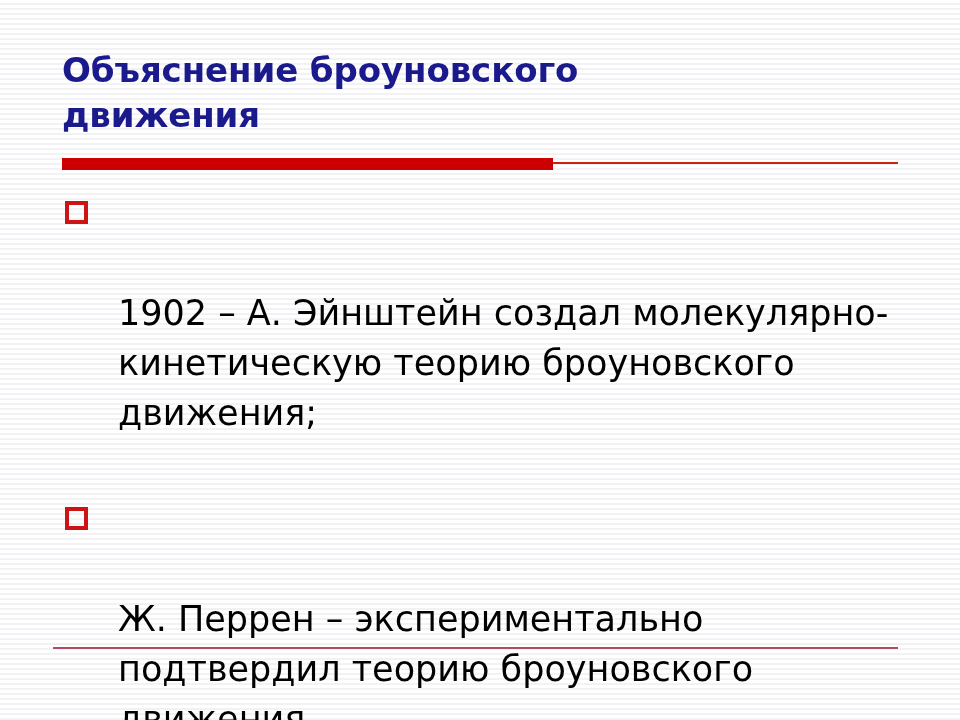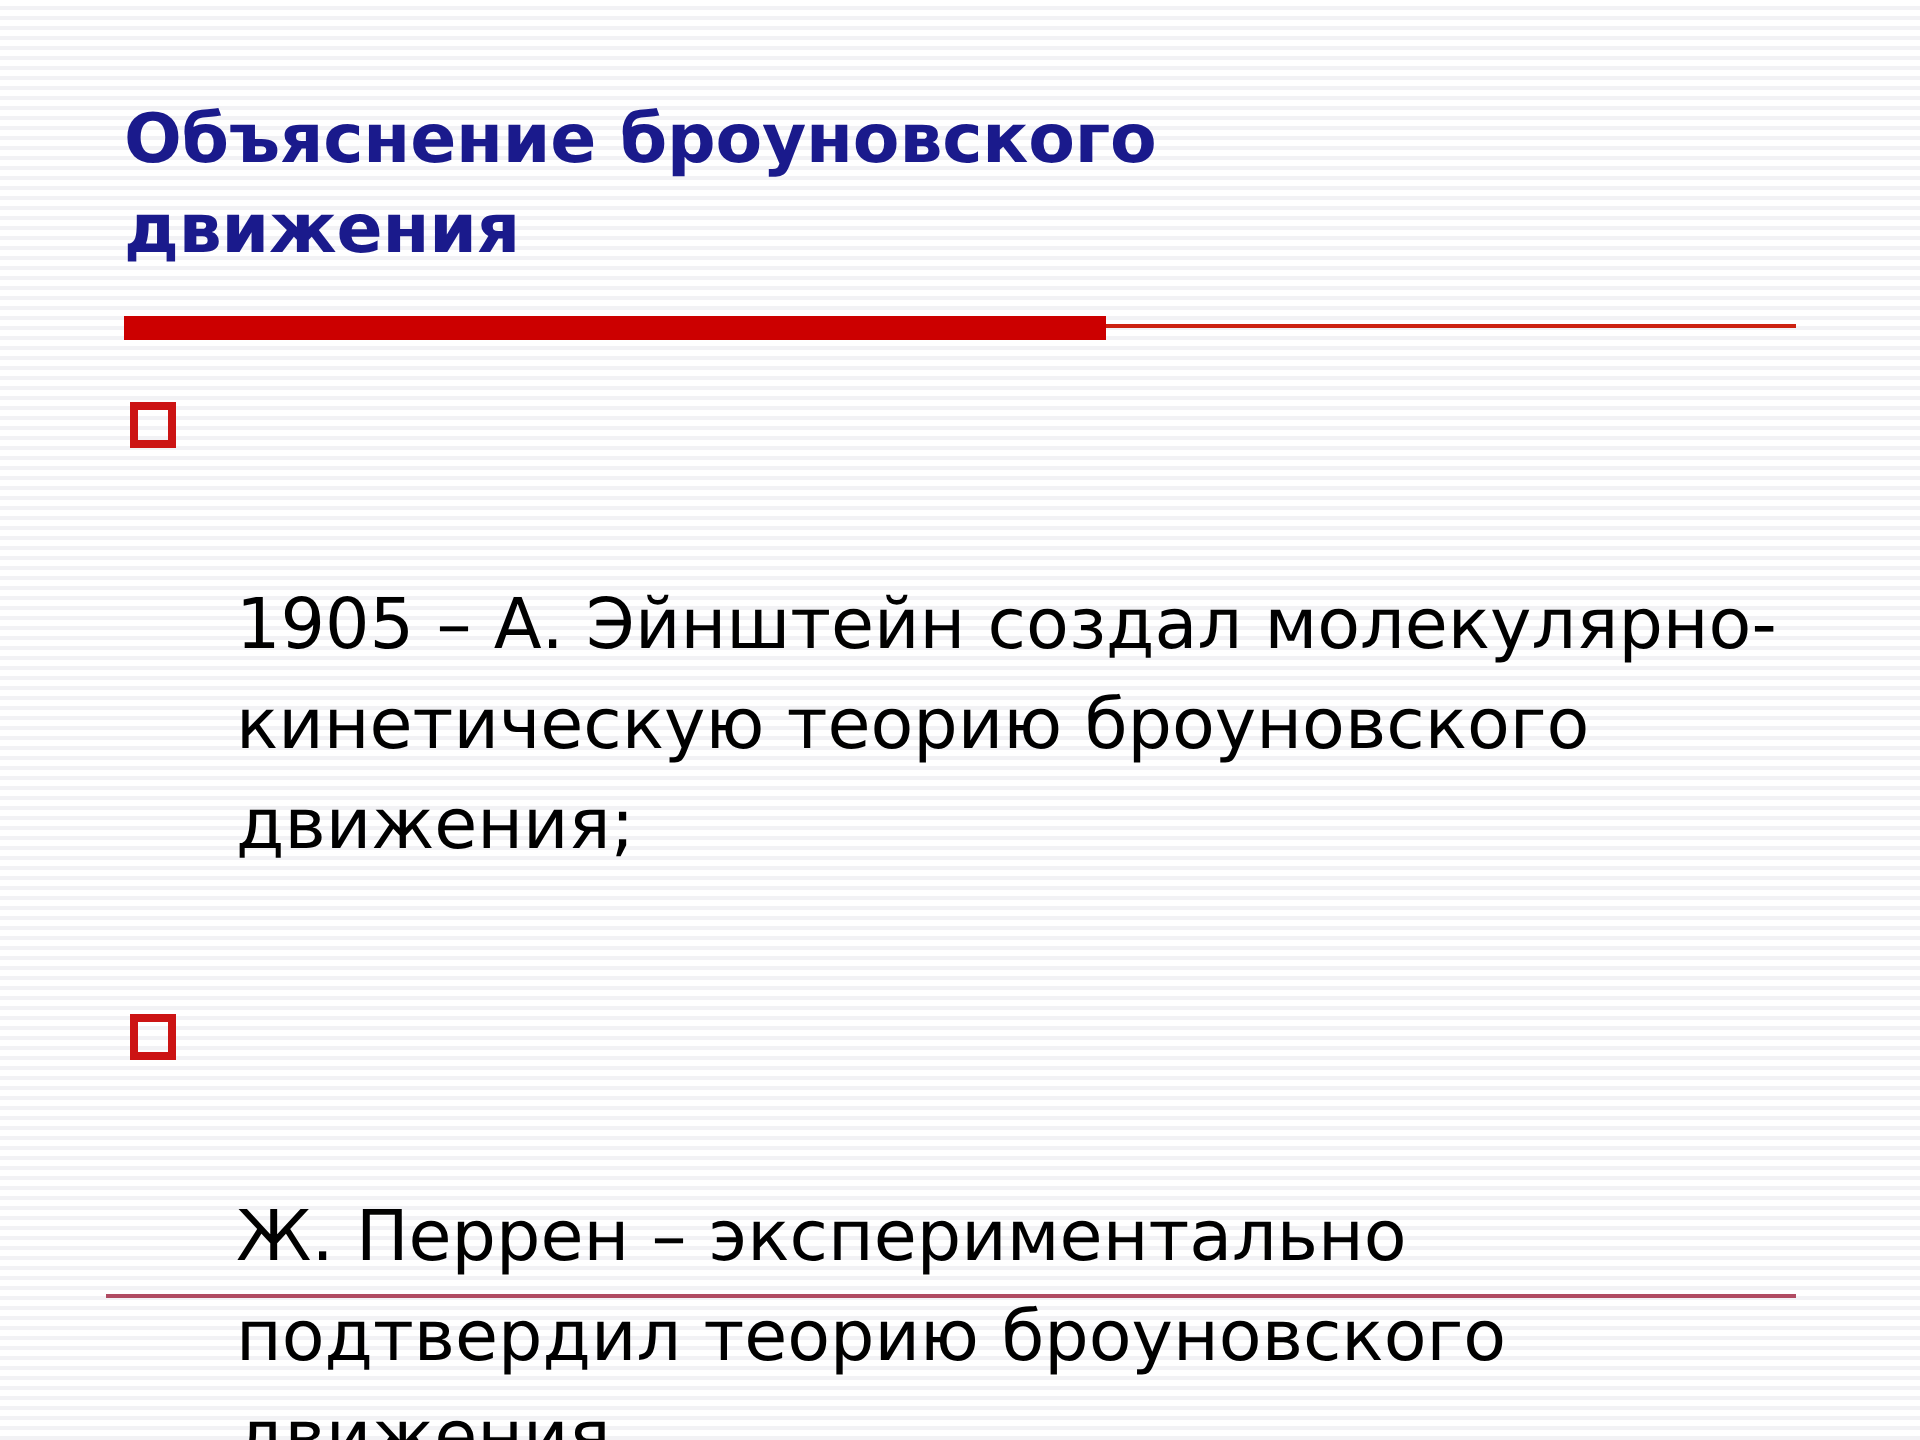--- a/index.html
+++ b/index.html
@@ -134,21 +134,21 @@
 
   <div class="header-divider">
     <div class="bar-thick"></div>
     <div class="bar-thin"></div>
   </div>
 
   <div class="body-block">
 
     <div class="bullet-item">
       <span class="bullet-marker"></span>
-      <span class="bullet-text">1905 – А. Эйнштейн создал молекулярно-кинетическую теорию броуновского движения;</span>
+      <span class="bullet-text">1902 – А. Эйнштейн создал молекулярно-кинетическую теорию броуновского движения;</span>
     </div>
 
     <div class="bullet-item">
       <span class="bullet-marker"></span>
       <span class="bullet-text">Ж. Перрен – экспериментально подтвердил  теорию броуновского движения</span>
     </div>
 
   </div>
 
   <div class="footer-rule"></div>

